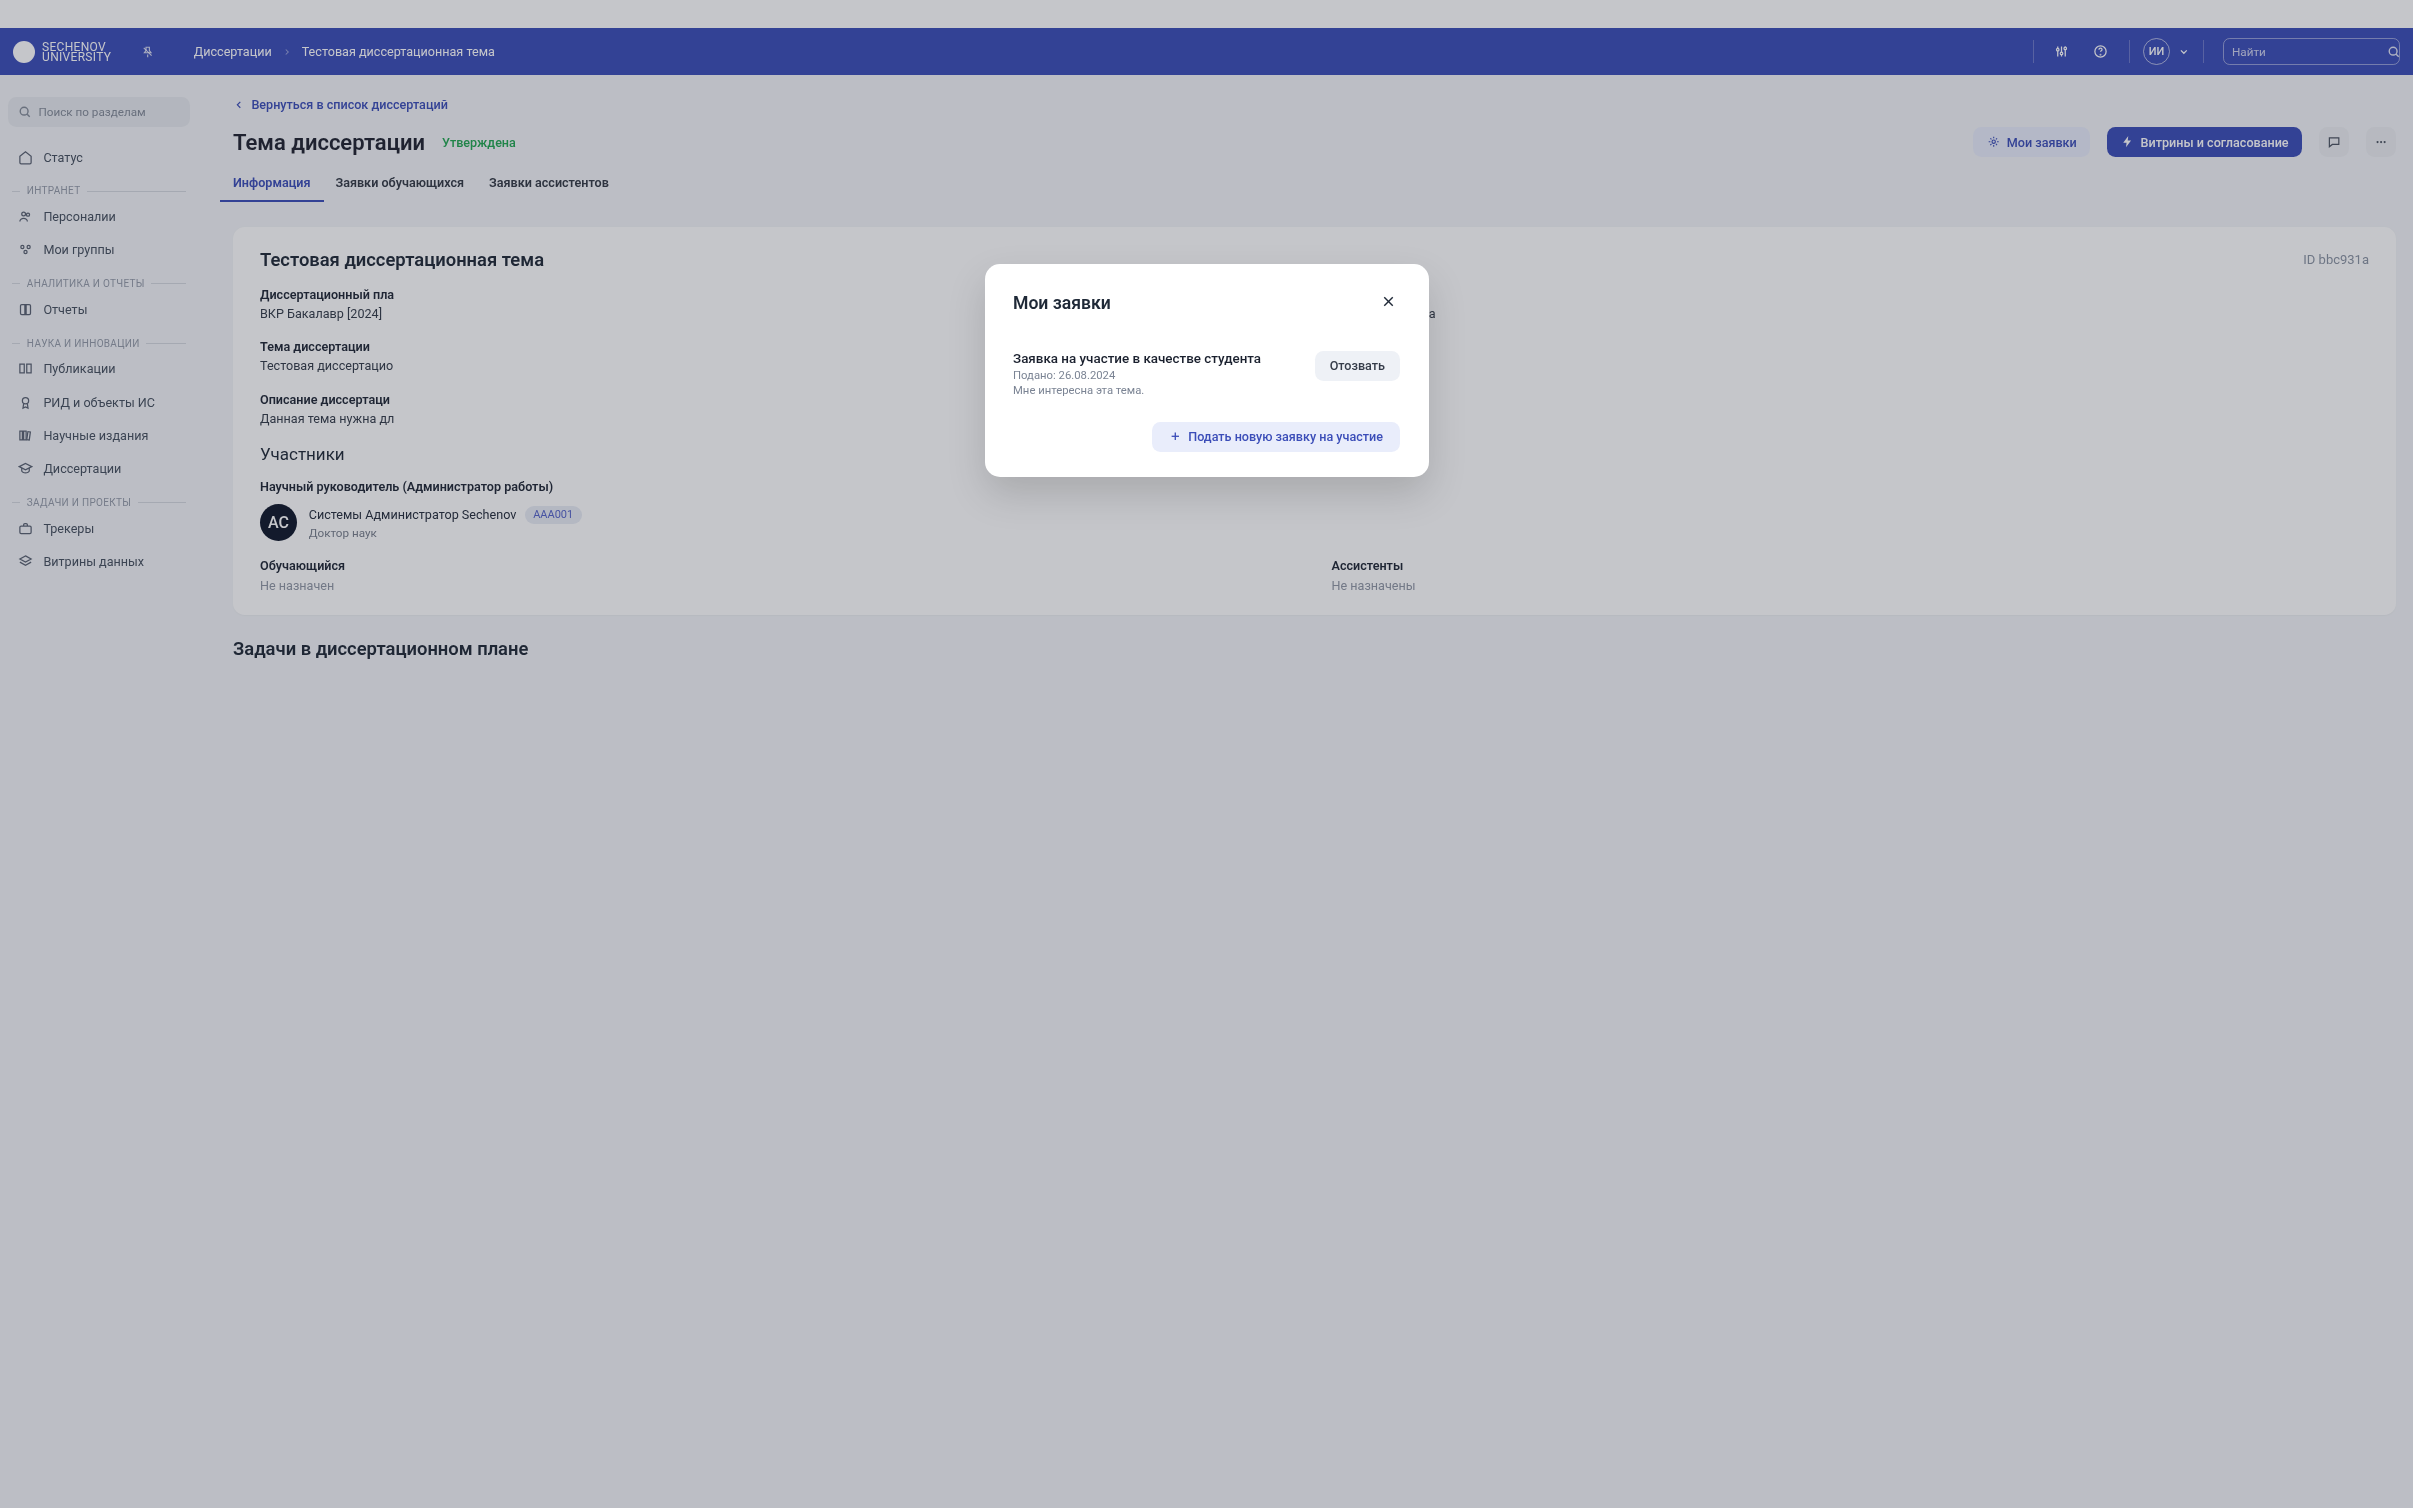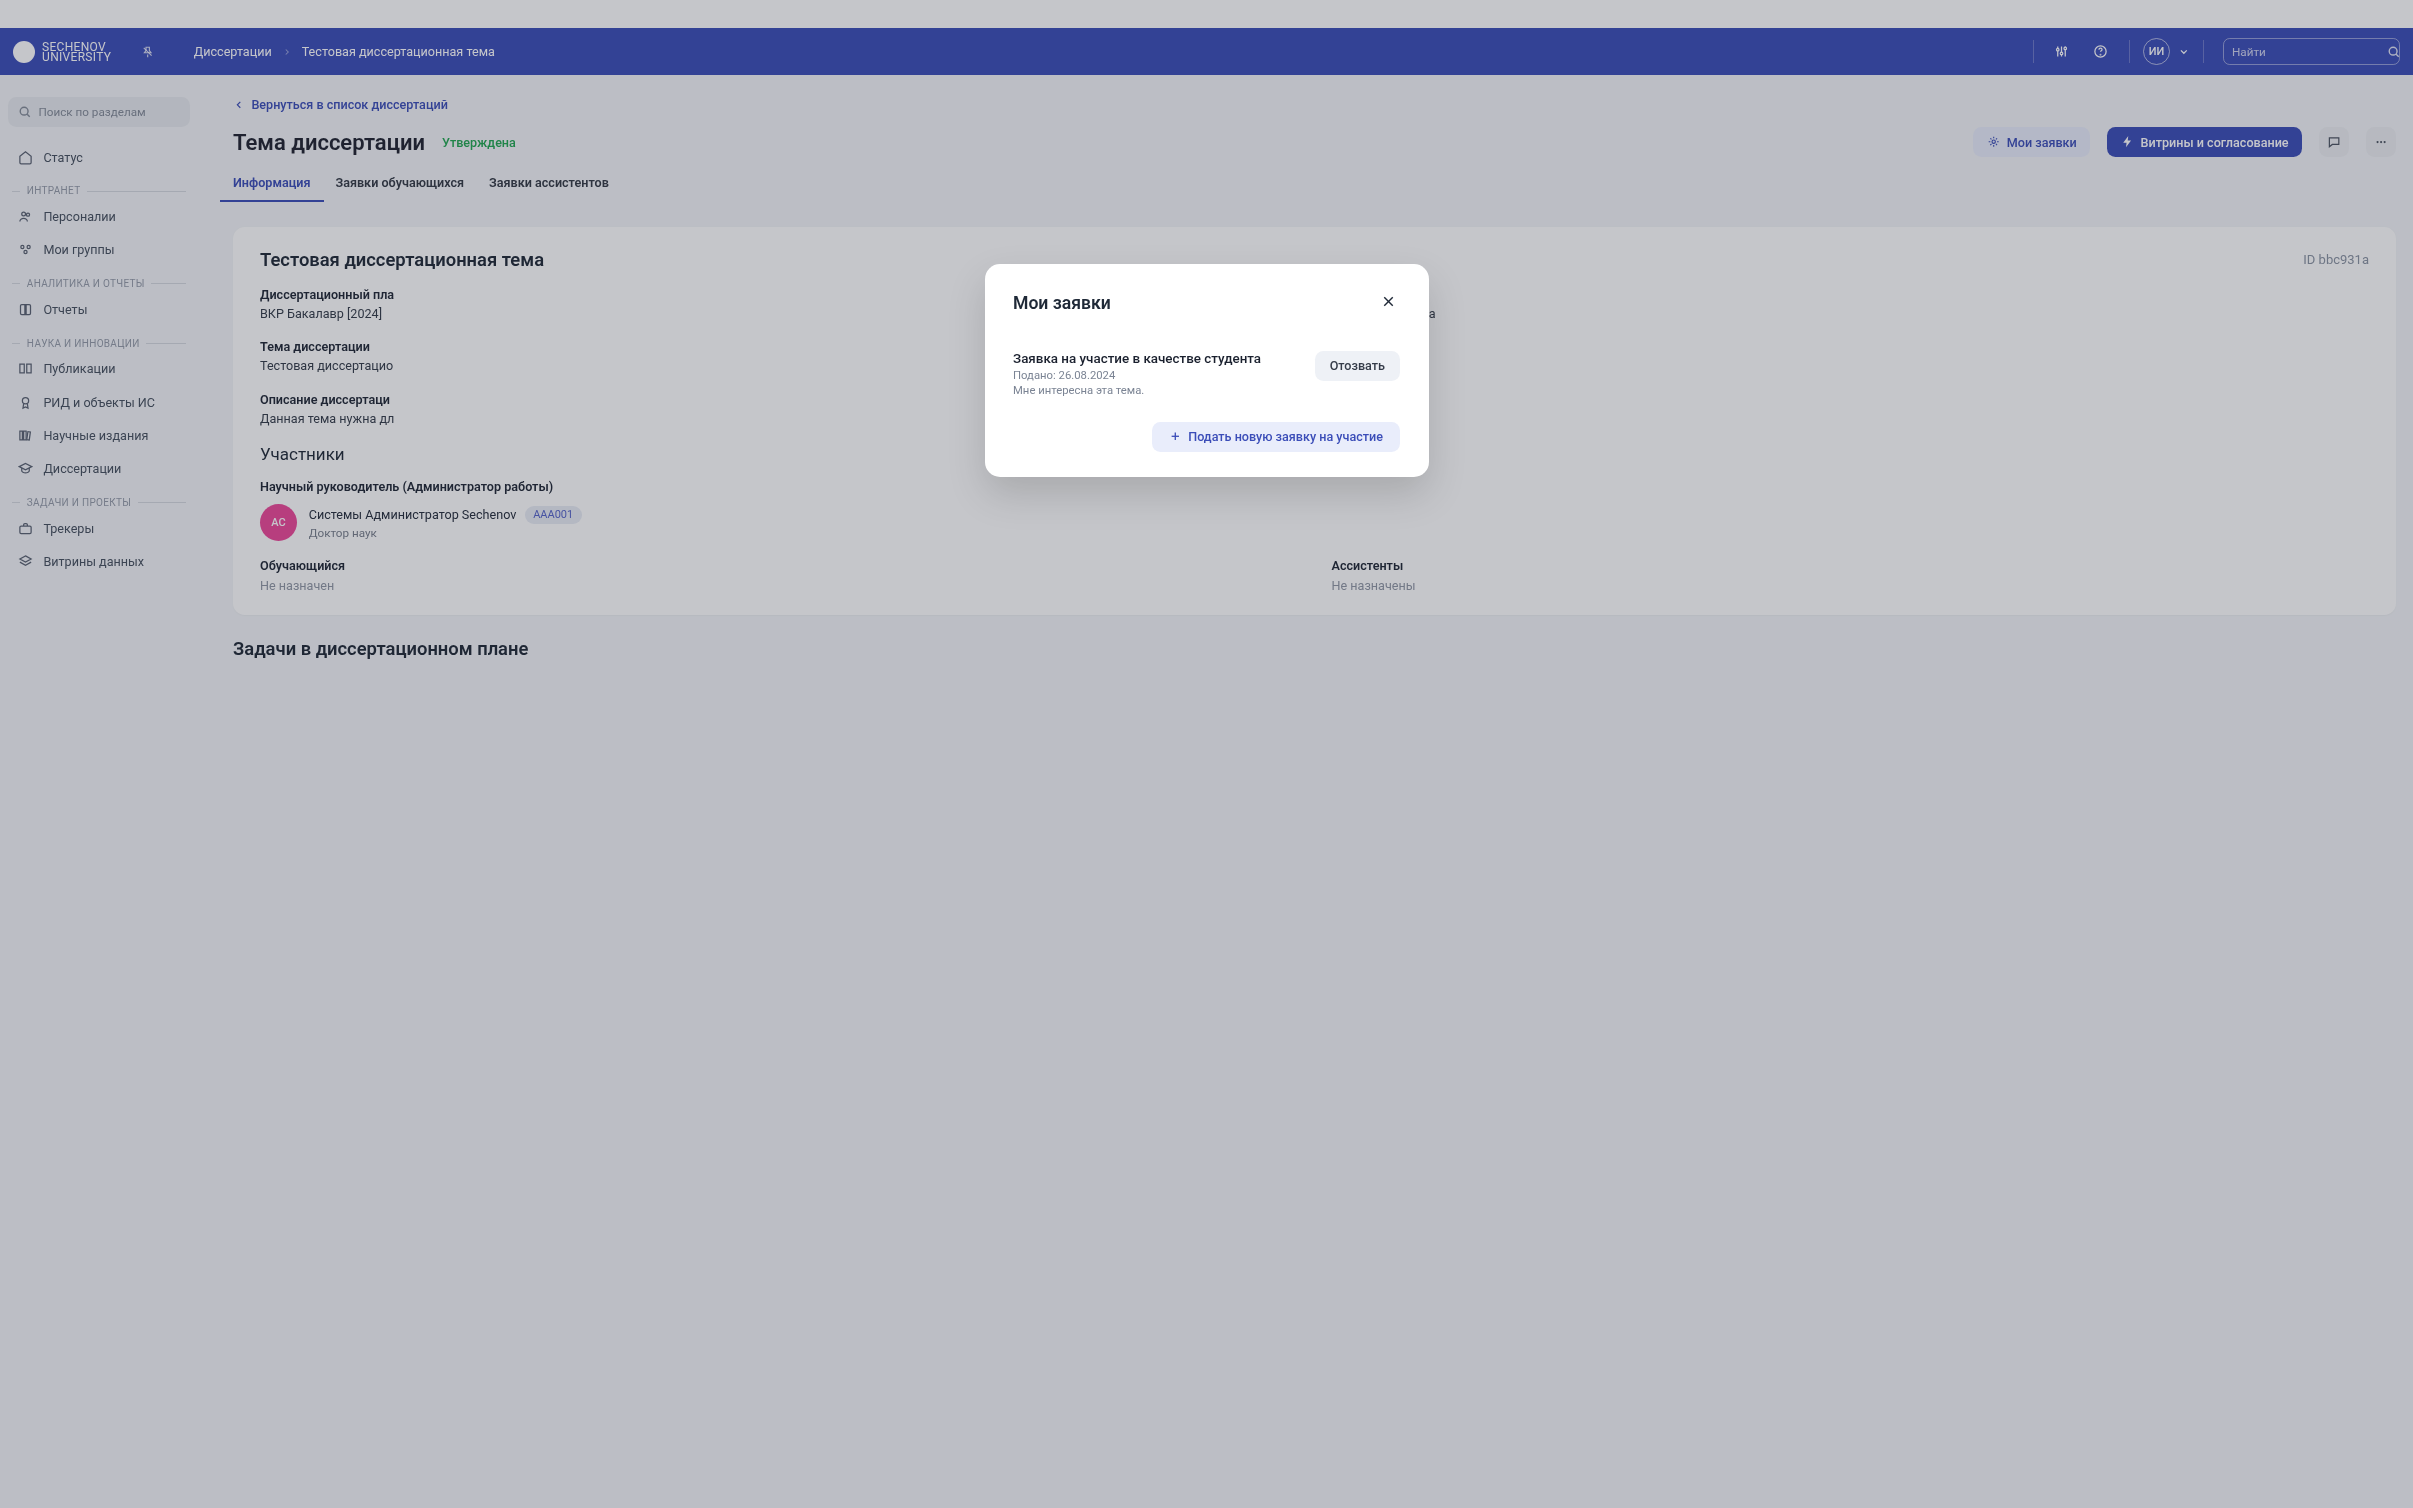--- a/index.html
+++ b/index.html
@@ -59,21 +59,21 @@
 .card { background: #fff; border-radius: 11.7px; padding: 22px 27px; margin-bottom: 23.5px; box-shadow: 0 0.8px 1.7px rgba(0,0,0,0.03);}
 .card-title-row { display: flex; align-items: center; justify-content: space-between; margin-bottom: 17px;}
 .card-title { font-size: 18.4px; font-weight: 600;}
 .card-id { color: #8a93a2; font-size: 13px;}
 .field-label { font-size: 12.6px; font-weight: 600; color: #1f2735; margin-bottom: 4.2px;}
 .field-value { font-size: 12.6px; color: #343c49; margin-bottom: 18.4px;}
 .two-col { display: flex; gap: 34px;}
 .two-col > div { flex: 1;}
 .section-heading { font-size: 17px; font-weight: 400; margin: 5px 0 15px 0;}
 .person-row { display: flex; align-items: center; gap: 11.7px; margin-bottom: 17px;}
-.person-avatar { width: 37px; height: 37px; border-radius: 50%; background: #ec4899; color:#fff; display:flex; align-items:center; justify-content:center; font-size:11px; font-weight:500;text-align:center;}
+.person-avatar { width: 37px; height: 37px; border-radius: 50%; background: #0f172a; color:#fff; display:flex; align-items:center; justify-content:center; font-size:16px; font-weight:500;text-align:center;}
 .person-name { font-size: 12.6px; color: #262e3d;}
 .person-sub { font-size: 11.7px; color: #787f8c; margin-top: 1.7px;}
 .badge-inline { display: inline-flex; align-items: center; background: #e8ecf5; color: #5665c9; font-size: 11px; padding: 2.5px 8.4px; border-radius: 10px; margin-left: 8.4px;}
 .muted { color: #8f96a4; font-size: 12.6px;}
 .plan-title { font-size: 18.4px; font-weight: 600;}
 
 
 .overlay { position: fixed; inset: 0; background: rgba(30, 36, 50, 0.26); display: flex; align-items: flex-start; justify-content: center; padding-top: 264px;}
 .modal { background: #fff; border-radius: 15px; width: 444px; padding: 28.5px 28.5px 25px 28.5px; box-shadow: 0 17px 38px rgba(0,0,0,0.15);}
 .modal-header { display: flex; align-items: center; justify-content: space-between; margin-bottom: 22px;}

